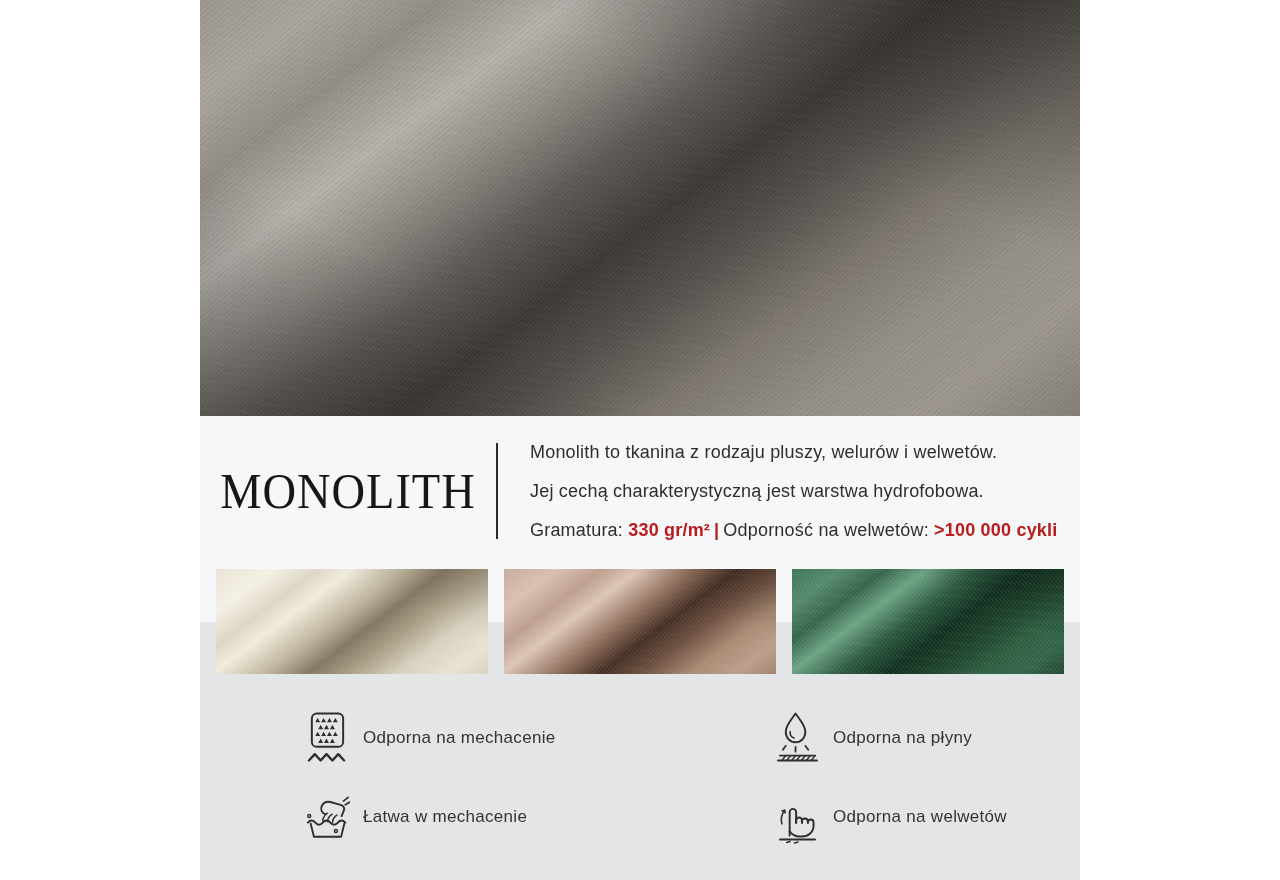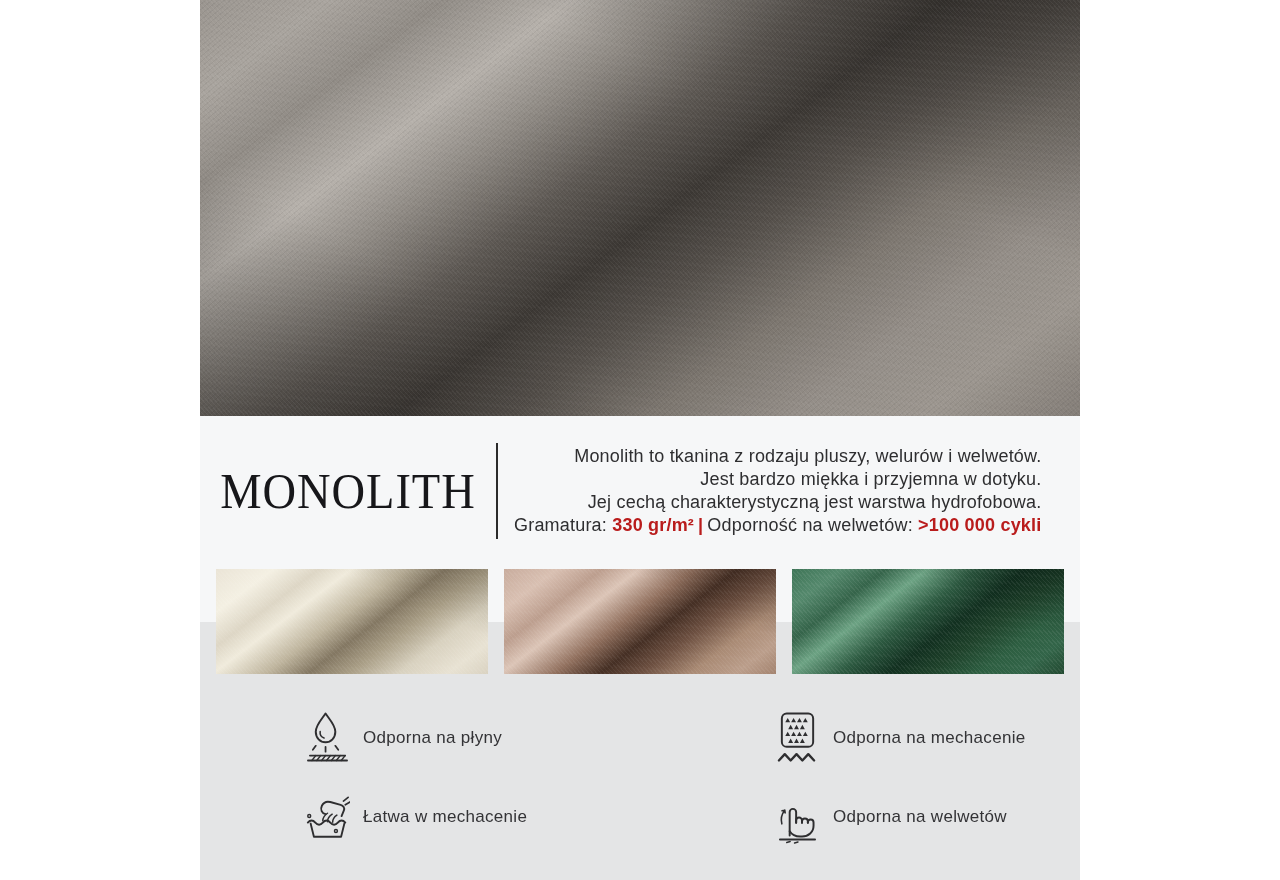--- a/index.html
+++ b/index.html
@@ -13,21 +13,21 @@
   .info-section{width:880px;height:206px;background:#f6f7f8;}
   .info-inner{display:flex;align-items:center;height:96px;padding-top:27px;}
   .title{
     width:296px;margin:0;text-align:center;
     font-family:"Liberation Serif","DejaVu Serif",serif;font-weight:400;
     font-size:50px;letter-spacing:1px;color:#17171a;
     transform:scaleX(0.93);transform-origin:50% 50%;white-space:nowrap;
   }
   .divider{width:2px;height:96px;background:#2b2b2b;flex:0 0 auto;}
   .description{margin-left:16px;font-size:18px;line-height:23px;letter-spacing:0.2px;color:#2e2e30;}
-  .description p{margin:0;white-space:nowrap;text-align:right;}
+  .description p{margin:16px;white-space:nowrap;}
   .specs strong{font-weight:700;color:#b91c1c;}
   .specs .sep{padding:0 4px;}
   
   .swatches{position:absolute;top:569px;left:0;width:880px;height:105px;display:flex;gap:16px;padding:0 16px;box-sizing:border-box;}
   .swatch{flex:1 1 0;height:105px;}
   
   .features-section{width:880px;height:258px;background:#e4e5e6;}
   .features-grid{
     display:grid;grid-template-columns:470px 1fr;grid-auto-rows:54px;
     row-gap:25px;padding-top:89px;
@@ -44,55 +44,54 @@
 <div class="column">
 
   <div class="hero" style="background-color:#8d8882;background-image:repeating-linear-gradient(48deg, rgba(255,255,255,0.05) 0px, rgba(255,255,255,0.05) 1px, rgba(255,255,255,0) 1px, rgba(255,255,255,0) 3px),repeating-linear-gradient(-40deg, rgba(0,0,0,0.05) 0px, rgba(0,0,0,0.05) 1px, rgba(0,0,0,0) 1px, rgba(0,0,0,0) 4px),linear-gradient(205deg, rgba(28,26,24,0.40) 0%, rgba(28,26,24,0) 32%),linear-gradient(30deg, rgba(28,26,24,0.32) 0%, rgba(28,26,24,0) 28%),linear-gradient(143deg, #9a958f 0%, #a9a49e 9%, #918c86 17%, #b6b1ab 26%, #8e8983 34%, #5d5853 43%, #3c3834 52%, #544f4a 60%, #7c766f 70%, #948e88 80%, #9c968f 89%, #837d77 100%)"></div>
 
   <div class="info-section">
     <div class="info-inner">
       <h1 class="title">MONOLITH</h1>
       <div class="divider"></div>
       <div class="description">
         <p>Monolith to tkanina z rodzaju pluszy, welurów i welwetów.</p>
-        <p>Jest bardzo miękka i przyjemna w dotyku.</p>
         <p>Jej cechą charakterystyczną jest warstwa hydrofobowa.</p>
         <p class="specs"><span>Gramatura:</span>&nbsp;<strong>330 gr/m²</strong><strong class="sep">|</strong><span>Odporność na welwetów:</span>&nbsp;<strong>&gt;100 000 cykli</strong></p>
       </div>
     </div>
   </div>
 
   <div class="features-section">
     <div class="features-grid">
-
-      <div class="feature">
-        <span class="icon">
-          <svg class="stroke-icon" width="45" height="54" viewBox="0 0 46 54">
-            <path d="M21 2 C16.8 8.2 11 13.8 11 20.6 C11 26.9 15.5 31.4 21 31.4 C26.5 31.4 31 26.9 31 20.6 C31 13.8 25.2 8.2 21 2 Z"></path>
-            <path d="M15.5 20.5 a6 6 0 0 0 4 6.5" stroke-width="1.6"></path>
-            <path d="M11 35 L8 39 M21 36 V41 M31 35 L34 39" stroke-width="1.8"></path>
-            <path d="M5 45 H41 M3 50 H43" stroke-width="1.8"></path>
-            <path d="M7 50 L11 45 M12 50 L16 45 M17 50 L21 45 M22 50 L26 45 M27 50 L31 45 M32 50 L36 45 M37 50 L41 45" stroke-width="1.5"></path>
-          </svg>
-        </span>
-        <span class="label">Odporna na płyny</span>
-      </div>
 
       <div class="feature">
         <span class="icon">
           <svg class="stroke-icon" width="45" height="54" viewBox="0 0 46 54">
             <rect x="7" y="2" width="32" height="34" rx="5"></rect>
             <path class="filled" d="M10.5 11 l2.5 -4.5 l2.5 4.5 z M16.5 11 l2.5 -4.5 l2.5 4.5 z M22.5 11 l2.5 -4.5 l2.5 4.5 z M28.5 11 l2.5 -4.5 l2.5 4.5 z"></path>
             <path class="filled" d="M13.5 18 l2.5 -4.5 l2.5 4.5 z M19.5 18 l2.5 -4.5 l2.5 4.5 z M25.5 18 l2.5 -4.5 l2.5 4.5 z"></path>
             <path class="filled" d="M10.5 25 l2.5 -4.5 l2.5 4.5 z M16.5 25 l2.5 -4.5 l2.5 4.5 z M22.5 25 l2.5 -4.5 l2.5 4.5 z M28.5 25 l2.5 -4.5 l2.5 4.5 z"></path>
             <path class="filled" d="M13.5 32 l2.5 -4.5 l2.5 4.5 z M19.5 32 l2.5 -4.5 l2.5 4.5 z M25.5 32 l2.5 -4.5 l2.5 4.5 z"></path>
             <path d="M4 50 l6 -6.5 6 6.5 6 -6.5 6 6.5 6 -6.5 6 6.5" stroke-width="2.4"></path>
           </svg>
         </span>
         <span class="label">Odporna na mechacenie</span>
+      </div>
+
+      <div class="feature">
+        <span class="icon">
+          <svg class="stroke-icon" width="45" height="54" viewBox="0 0 46 54">
+            <path d="M21 2 C16.8 8.2 11 13.8 11 20.6 C11 26.9 15.5 31.4 21 31.4 C26.5 31.4 31 26.9 31 20.6 C31 13.8 25.2 8.2 21 2 Z"></path>
+            <path d="M15.5 20.5 a6 6 0 0 0 4 6.5" stroke-width="1.6"></path>
+            <path d="M11 35 L8 39 M21 36 V41 M31 35 L34 39" stroke-width="1.8"></path>
+            <path d="M5 45 H41 M3 50 H43" stroke-width="1.8"></path>
+            <path d="M7 50 L11 45 M12 50 L16 45 M17 50 L21 45 M22 50 L26 45 M27 50 L31 45 M32 50 L36 45 M37 50 L41 45" stroke-width="1.5"></path>
+          </svg>
+        </span>
+        <span class="label">Odporna na płyny</span>
       </div>
 
       <div class="feature">
         <span class="icon">
           <svg class="stroke-icon" width="46" height="52" viewBox="0 0 48 50">
             <path d="M41 8 l5 -4 M43 12 l5 -3" stroke-width="1.8"></path>
             <path d="M22 22 c-4 -1 -6 -5 -4 -9 c1.5 -3 5 -5 9 -4 l11 3 c3 0.8 4.5 3.5 3.5 6 l-2.5 6"></path>
             <path d="M24 21 c-3 2 -5 5 -5 8 M29 22 c-3 2 -5 5 -5 8 M34 23 c-3 2 -4.5 4.5 -4.5 7.5" stroke-width="1.6"></path>
             <path d="M3 31 c2.5 -3 5.5 -3 8 0 c2.5 3 5.5 3 8 0 c2.5 -3 5.5 -3 8 0 c2.5 3 5.5 3 8 0 c2.5 -3 5.5 -3 8 0"></path>
             <path d="M6 32 L9.5 46 H38.5 L42 32"></path>

